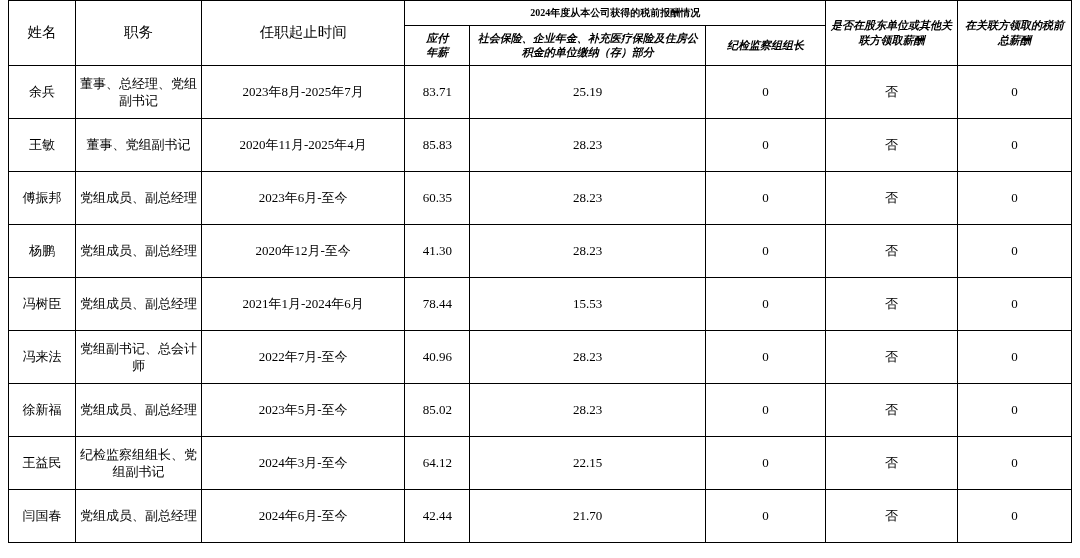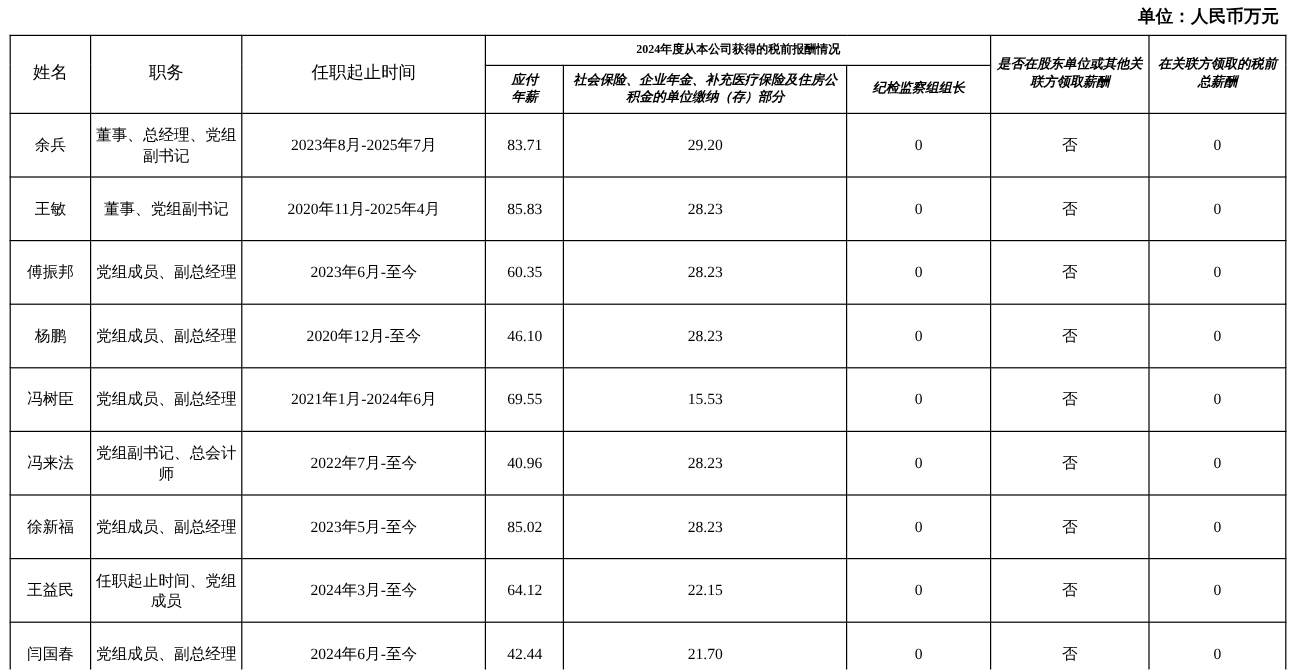--- a/index.html
+++ b/index.html
@@ -70,21 +70,20 @@
   .col-insurance { width: 232px; }
   .col-other     { width: 118px; }
   .col-holder    { width: 130px; }
   .col-related   { width: 112px; }
 </style>
 </head>
 <body>
 
 <div class="page">
 
-  <div class="unit-line">单位：人民币万元</div>
 
   <table class="salary">
     <colgroup>
       <col class="col-name">
       <col class="col-title">
       <col class="col-period">
       <col class="col-pay">
       <col class="col-insurance">
       <col class="col-other">
       <col class="col-holder">
@@ -104,21 +103,21 @@
         <td class="sub-head">社会保险、企业年金、补充医疗保险及住房公积金的单位缴纳（存）部分</td>
         <td class="sub-head">纪检监察组组长</td>
       </tr>
     </thead>
     <tbody>
       <tr>
         <td class="name-cell">余兵</td>
         <td class="title-cell">董事、总经理、党组副书记</td>
         <td>2023年8月-2025年7月</td>
         <td class="num-cell">83.71</td>
-        <td class="num-cell">29.20</td>
+        <td class="num-cell">25.19</td>
         <td class="num-cell">0</td>
         <td class="num-cell">否</td>
         <td class="num-cell">0</td>
       </tr>
       <tr>
         <td class="name-cell">王敏</td>
         <td class="title-cell">董事、党组副书记</td>
         <td>2020年11月-2025年4月</td>
         <td class="num-cell">85.83</td>
         <td class="num-cell">28.23</td>
@@ -133,31 +132,31 @@
         <td class="num-cell">60.35</td>
         <td class="num-cell">28.23</td>
         <td class="num-cell">0</td>
         <td class="num-cell">否</td>
         <td class="num-cell">0</td>
       </tr>
       <tr>
         <td class="name-cell">杨鹏</td>
         <td class="title-cell">党组成员、副总经理</td>
         <td>2020年12月-至今</td>
-        <td class="num-cell">46.10</td>
+        <td class="num-cell">41.30</td>
         <td class="num-cell">28.23</td>
         <td class="num-cell">0</td>
         <td class="num-cell">否</td>
         <td class="num-cell">0</td>
       </tr>
       <tr>
         <td class="name-cell">冯树臣</td>
         <td class="title-cell">党组成员、副总经理</td>
         <td>2021年1月-2024年6月</td>
-        <td class="num-cell">69.55</td>
+        <td class="num-cell">78.44</td>
         <td class="num-cell">15.53</td>
         <td class="num-cell">0</td>
         <td class="num-cell">否</td>
         <td class="num-cell">0</td>
       </tr>
       <tr>
         <td class="name-cell">冯来法</td>
         <td class="title-cell">党组副书记、总会计师</td>
         <td>2022年7月-至今</td>
         <td class="num-cell">40.96</td>
@@ -171,21 +170,21 @@
         <td class="title-cell">党组成员、副总经理</td>
         <td>2023年5月-至今</td>
         <td class="num-cell">85.02</td>
         <td class="num-cell">28.23</td>
         <td class="num-cell">0</td>
         <td class="num-cell">否</td>
         <td class="num-cell">0</td>
       </tr>
       <tr>
         <td class="name-cell">王益民</td>
-        <td class="title-cell">任职起止时间、党组成员</td>
+        <td class="title-cell">纪检监察组组长、党组副书记</td>
         <td>2024年3月-至今</td>
         <td class="num-cell">64.12</td>
         <td class="num-cell">22.15</td>
         <td class="num-cell">0</td>
         <td class="num-cell">否</td>
         <td class="num-cell">0</td>
       </tr>
       <tr>
         <td class="name-cell">闫国春</td>
         <td class="title-cell">党组成员、副总经理</td>

